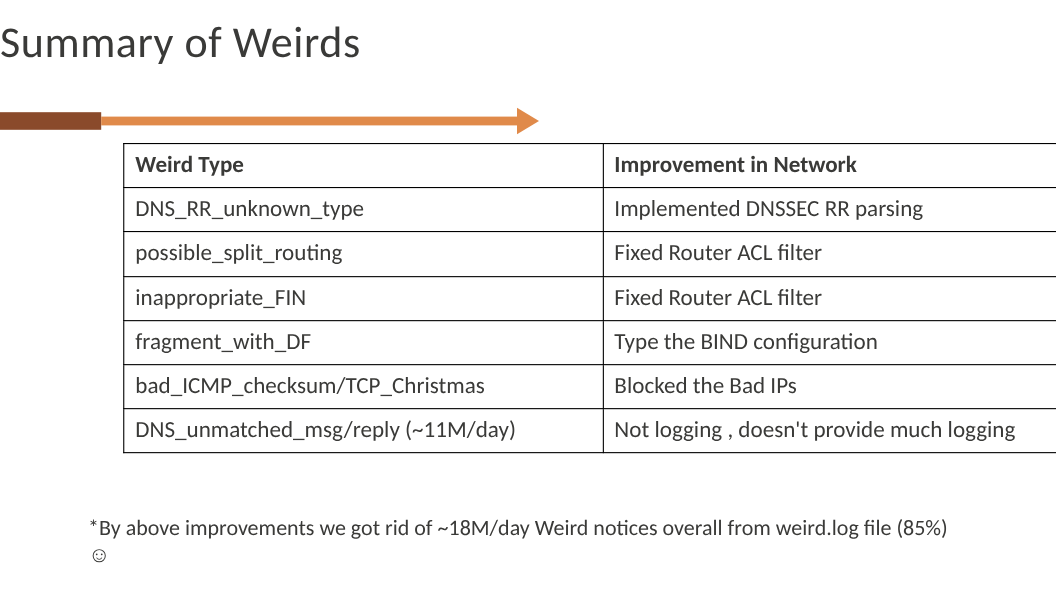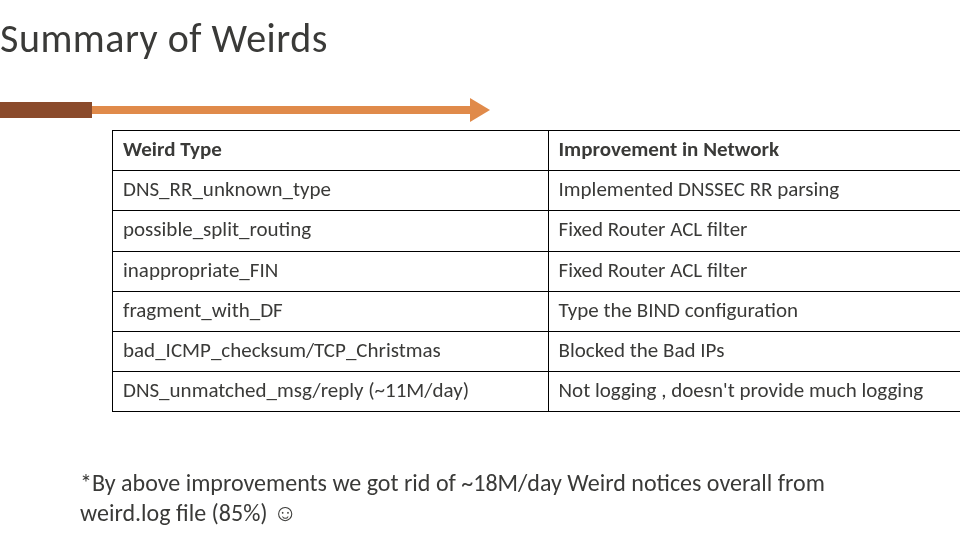--- a/index.html
+++ b/index.html
@@ -82,21 +82,21 @@
     vertical-align: top;
   }
   th {
     font-weight: 700;
   }
   .footnote {
     position: absolute;
     left: 80px;
     top: 454px;
     width: 800px;
-    font-size: 24px;
+    font-size: 20px;
     line-height: 1.25;
   }
 </style>
 </head>
 <body>
 
 <div class="slide">
 
   <div class="title">Summary of Weirds</div>
 

